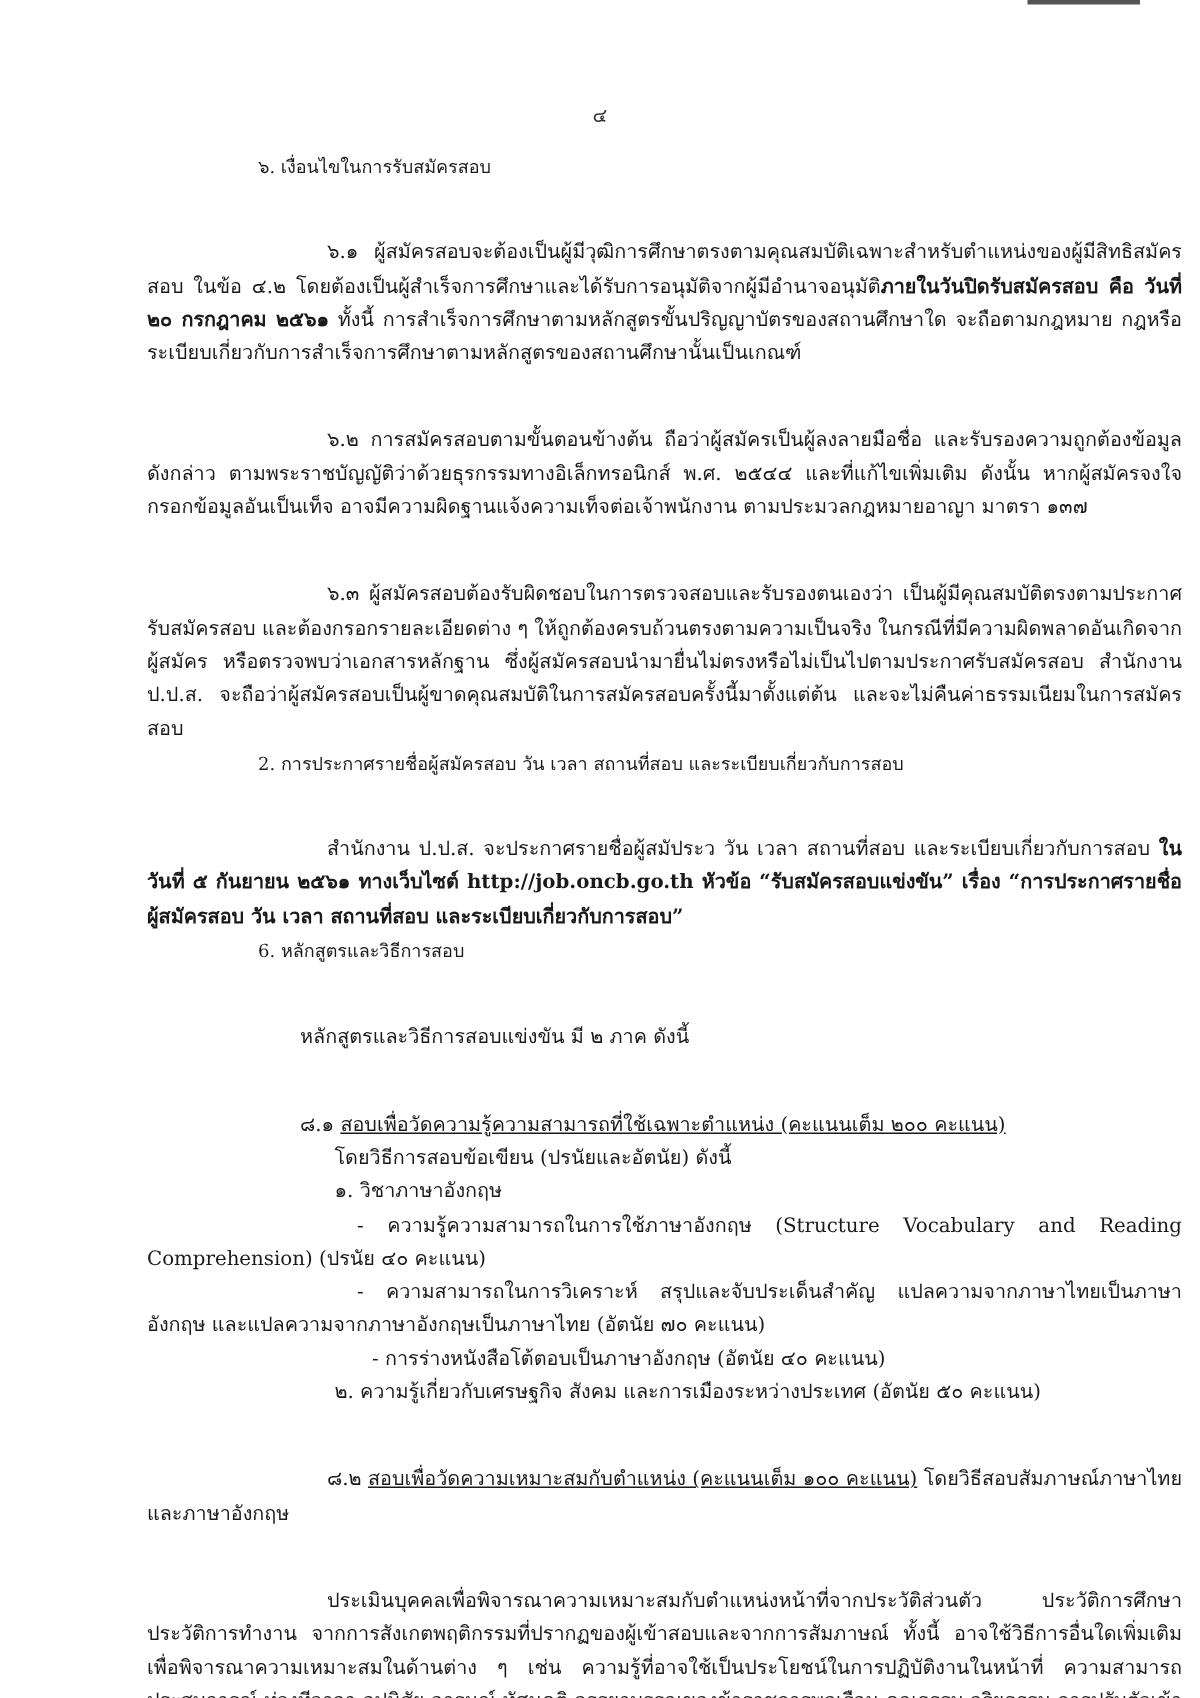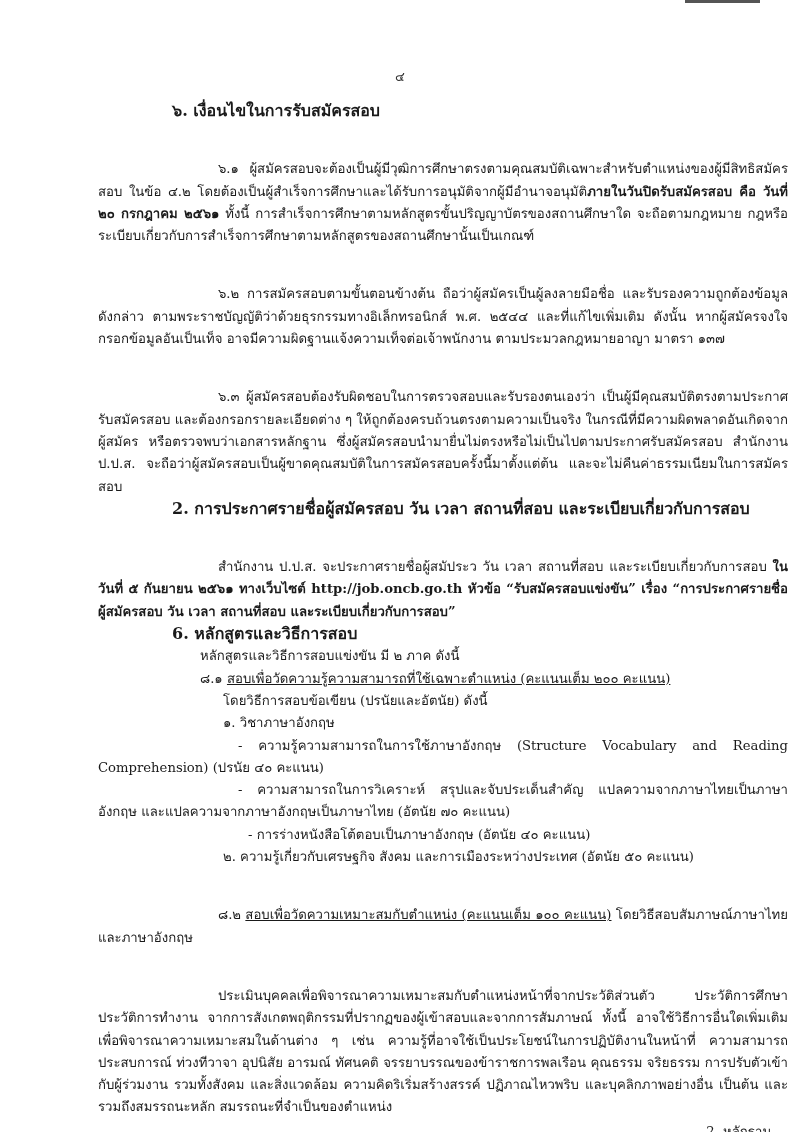--- a/index.html
+++ b/index.html
@@ -14,25 +14,25 @@
   }
   .page-num {
     position: absolute; top: 66px; left: 0; width: 800px; text-align: center;
     font-size: 13px; color: #333;
   }
   .content {
     position: absolute; top: 100px; left: 98px; width: 690px;
     font-size: 13.2px; line-height: 22.3px;
   }
   p { margin: 0; text-align: justify; }
-  .h { font-weight: bold; font-size: 16px; }
+  .h { font-weight: normal; font-size: 12px; }
   .i1 { padding-left: 74px; }
   .ind { text-indent: 120px; margin-top: 36px; }
   .ind2 { text-indent: 140px; }
-  .i2 { padding-left: 102px; }
+  .i2 { padding-left: 102px; margin-top: 36px; }
   .i3 { padding-left: 125px; }
   .i4 { padding-left: 150px; }
   .right { text-align: right; padding-right: 4px; }
   b { font-weight: bold; }
   u { text-decoration: underline; }
   .gap { height: 2px; }
 </style>
 </head>
 <body>
 

